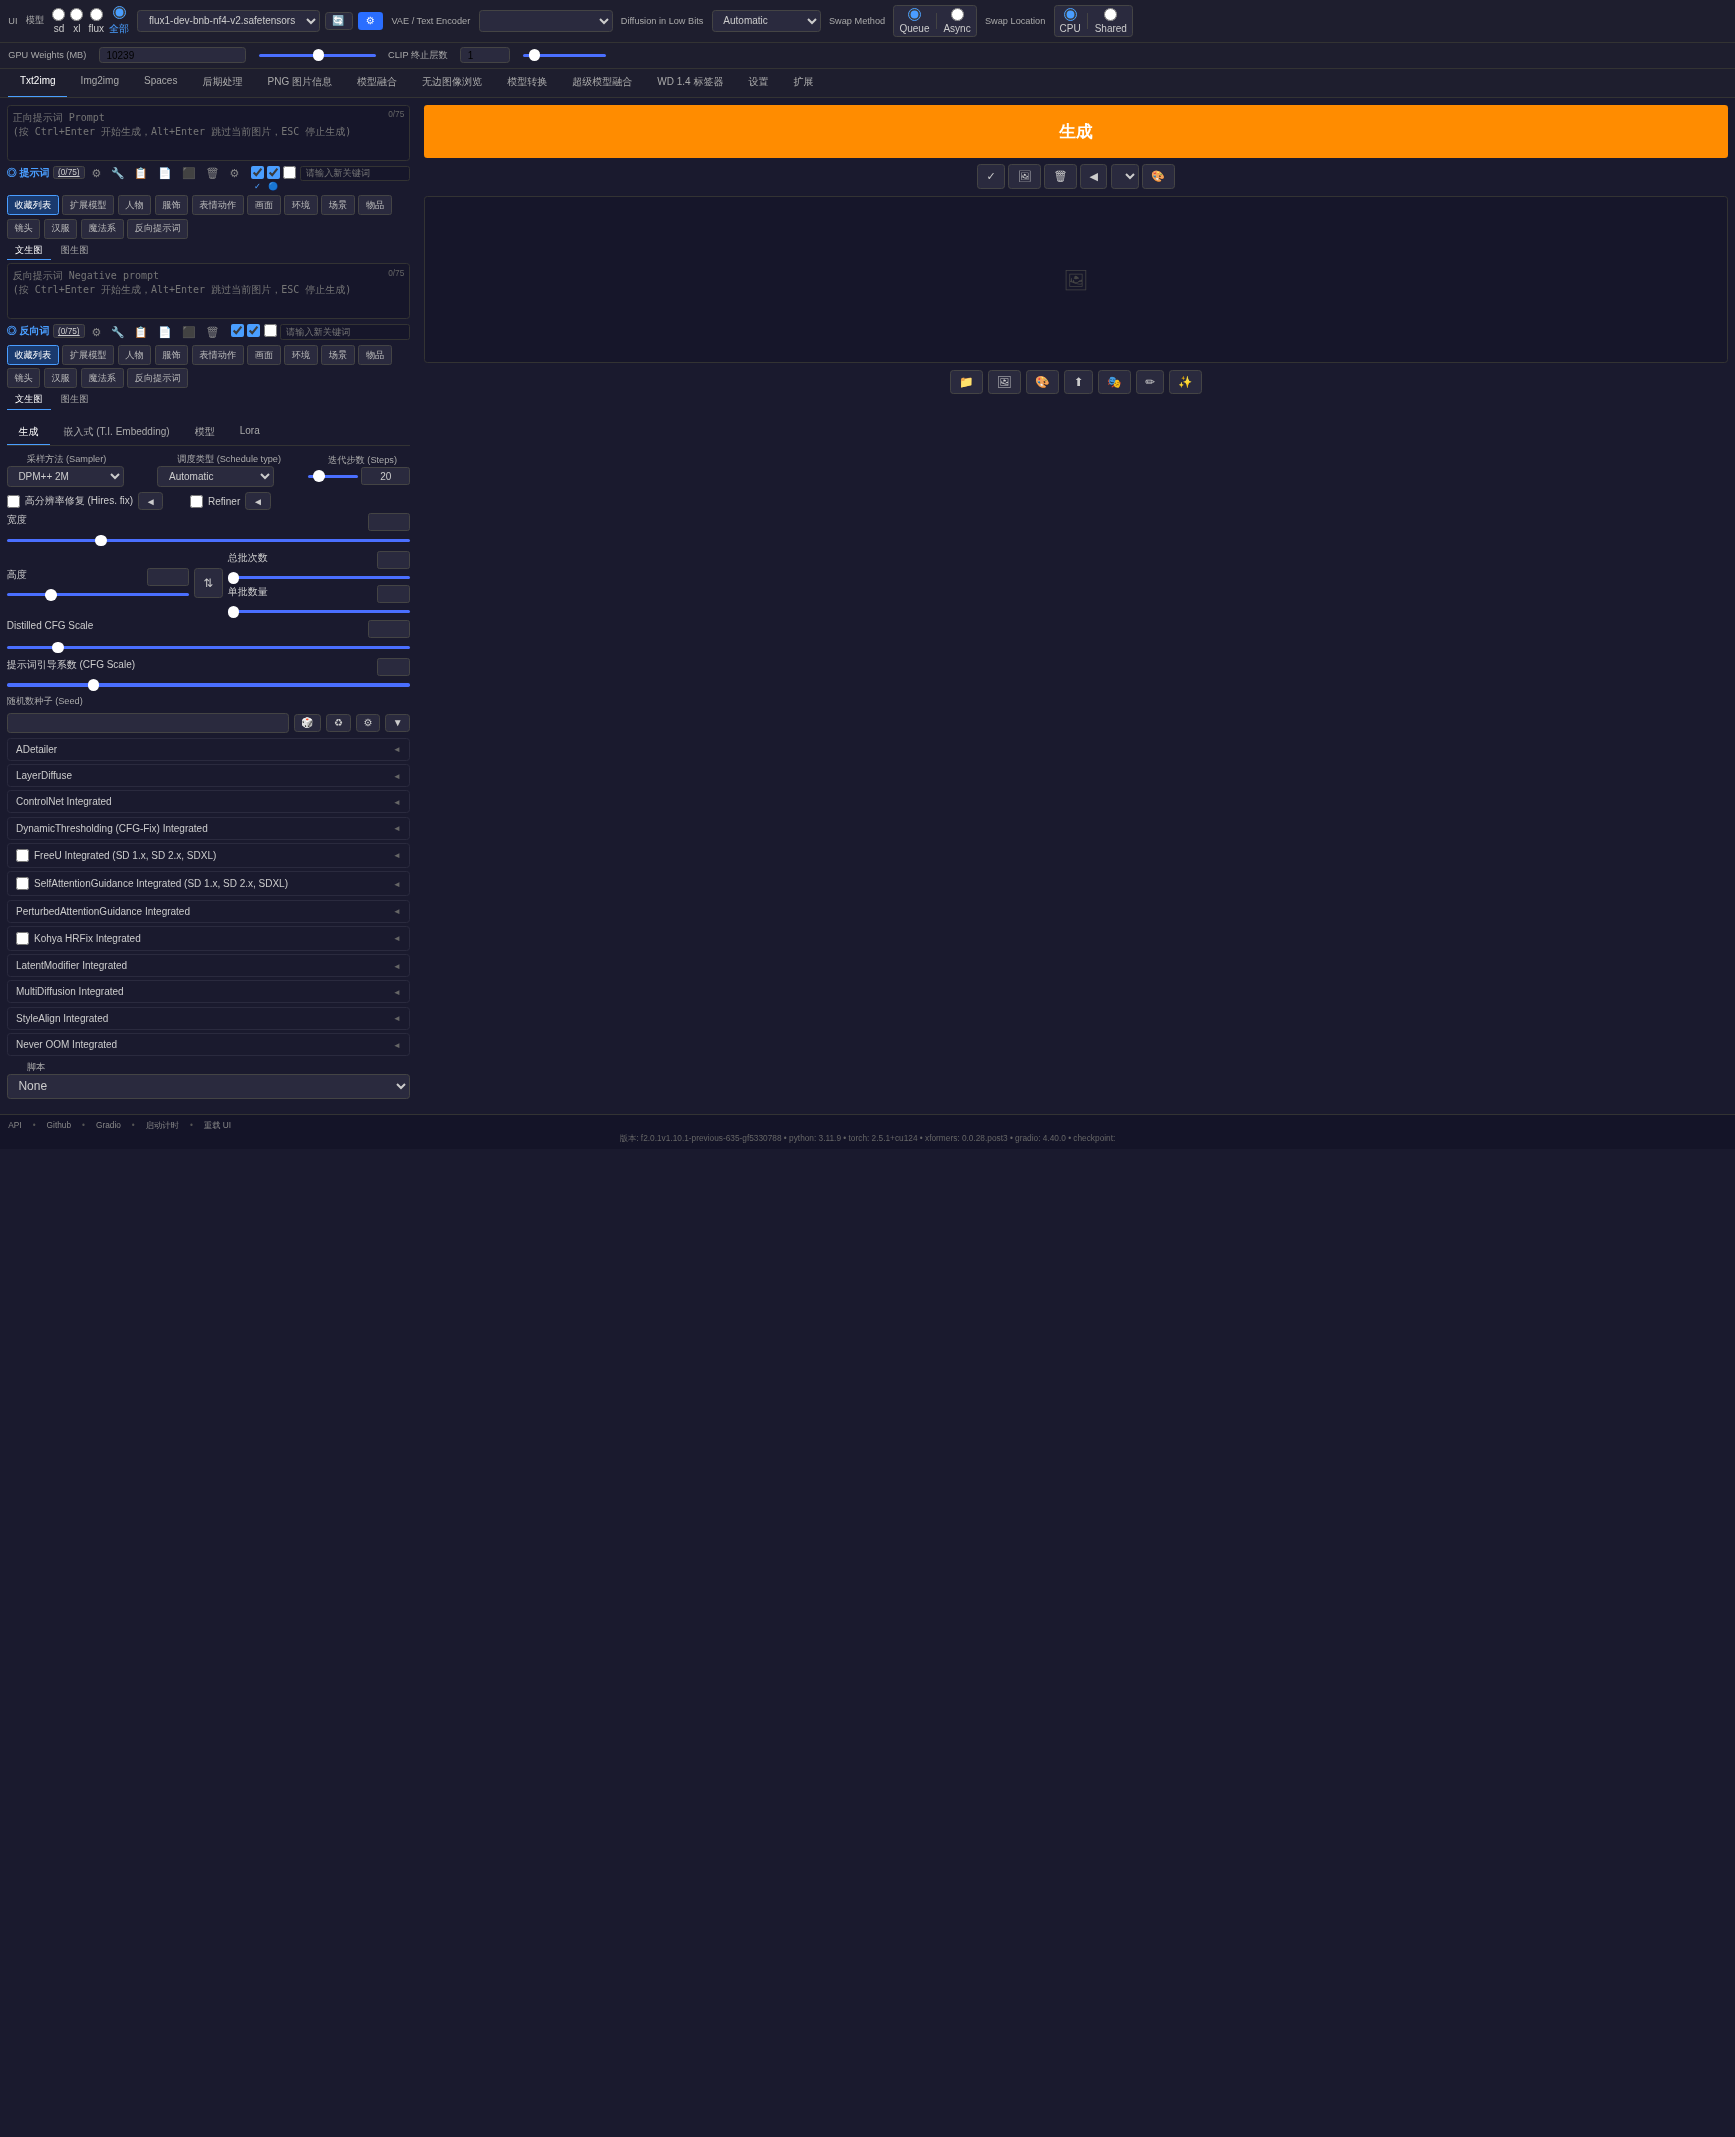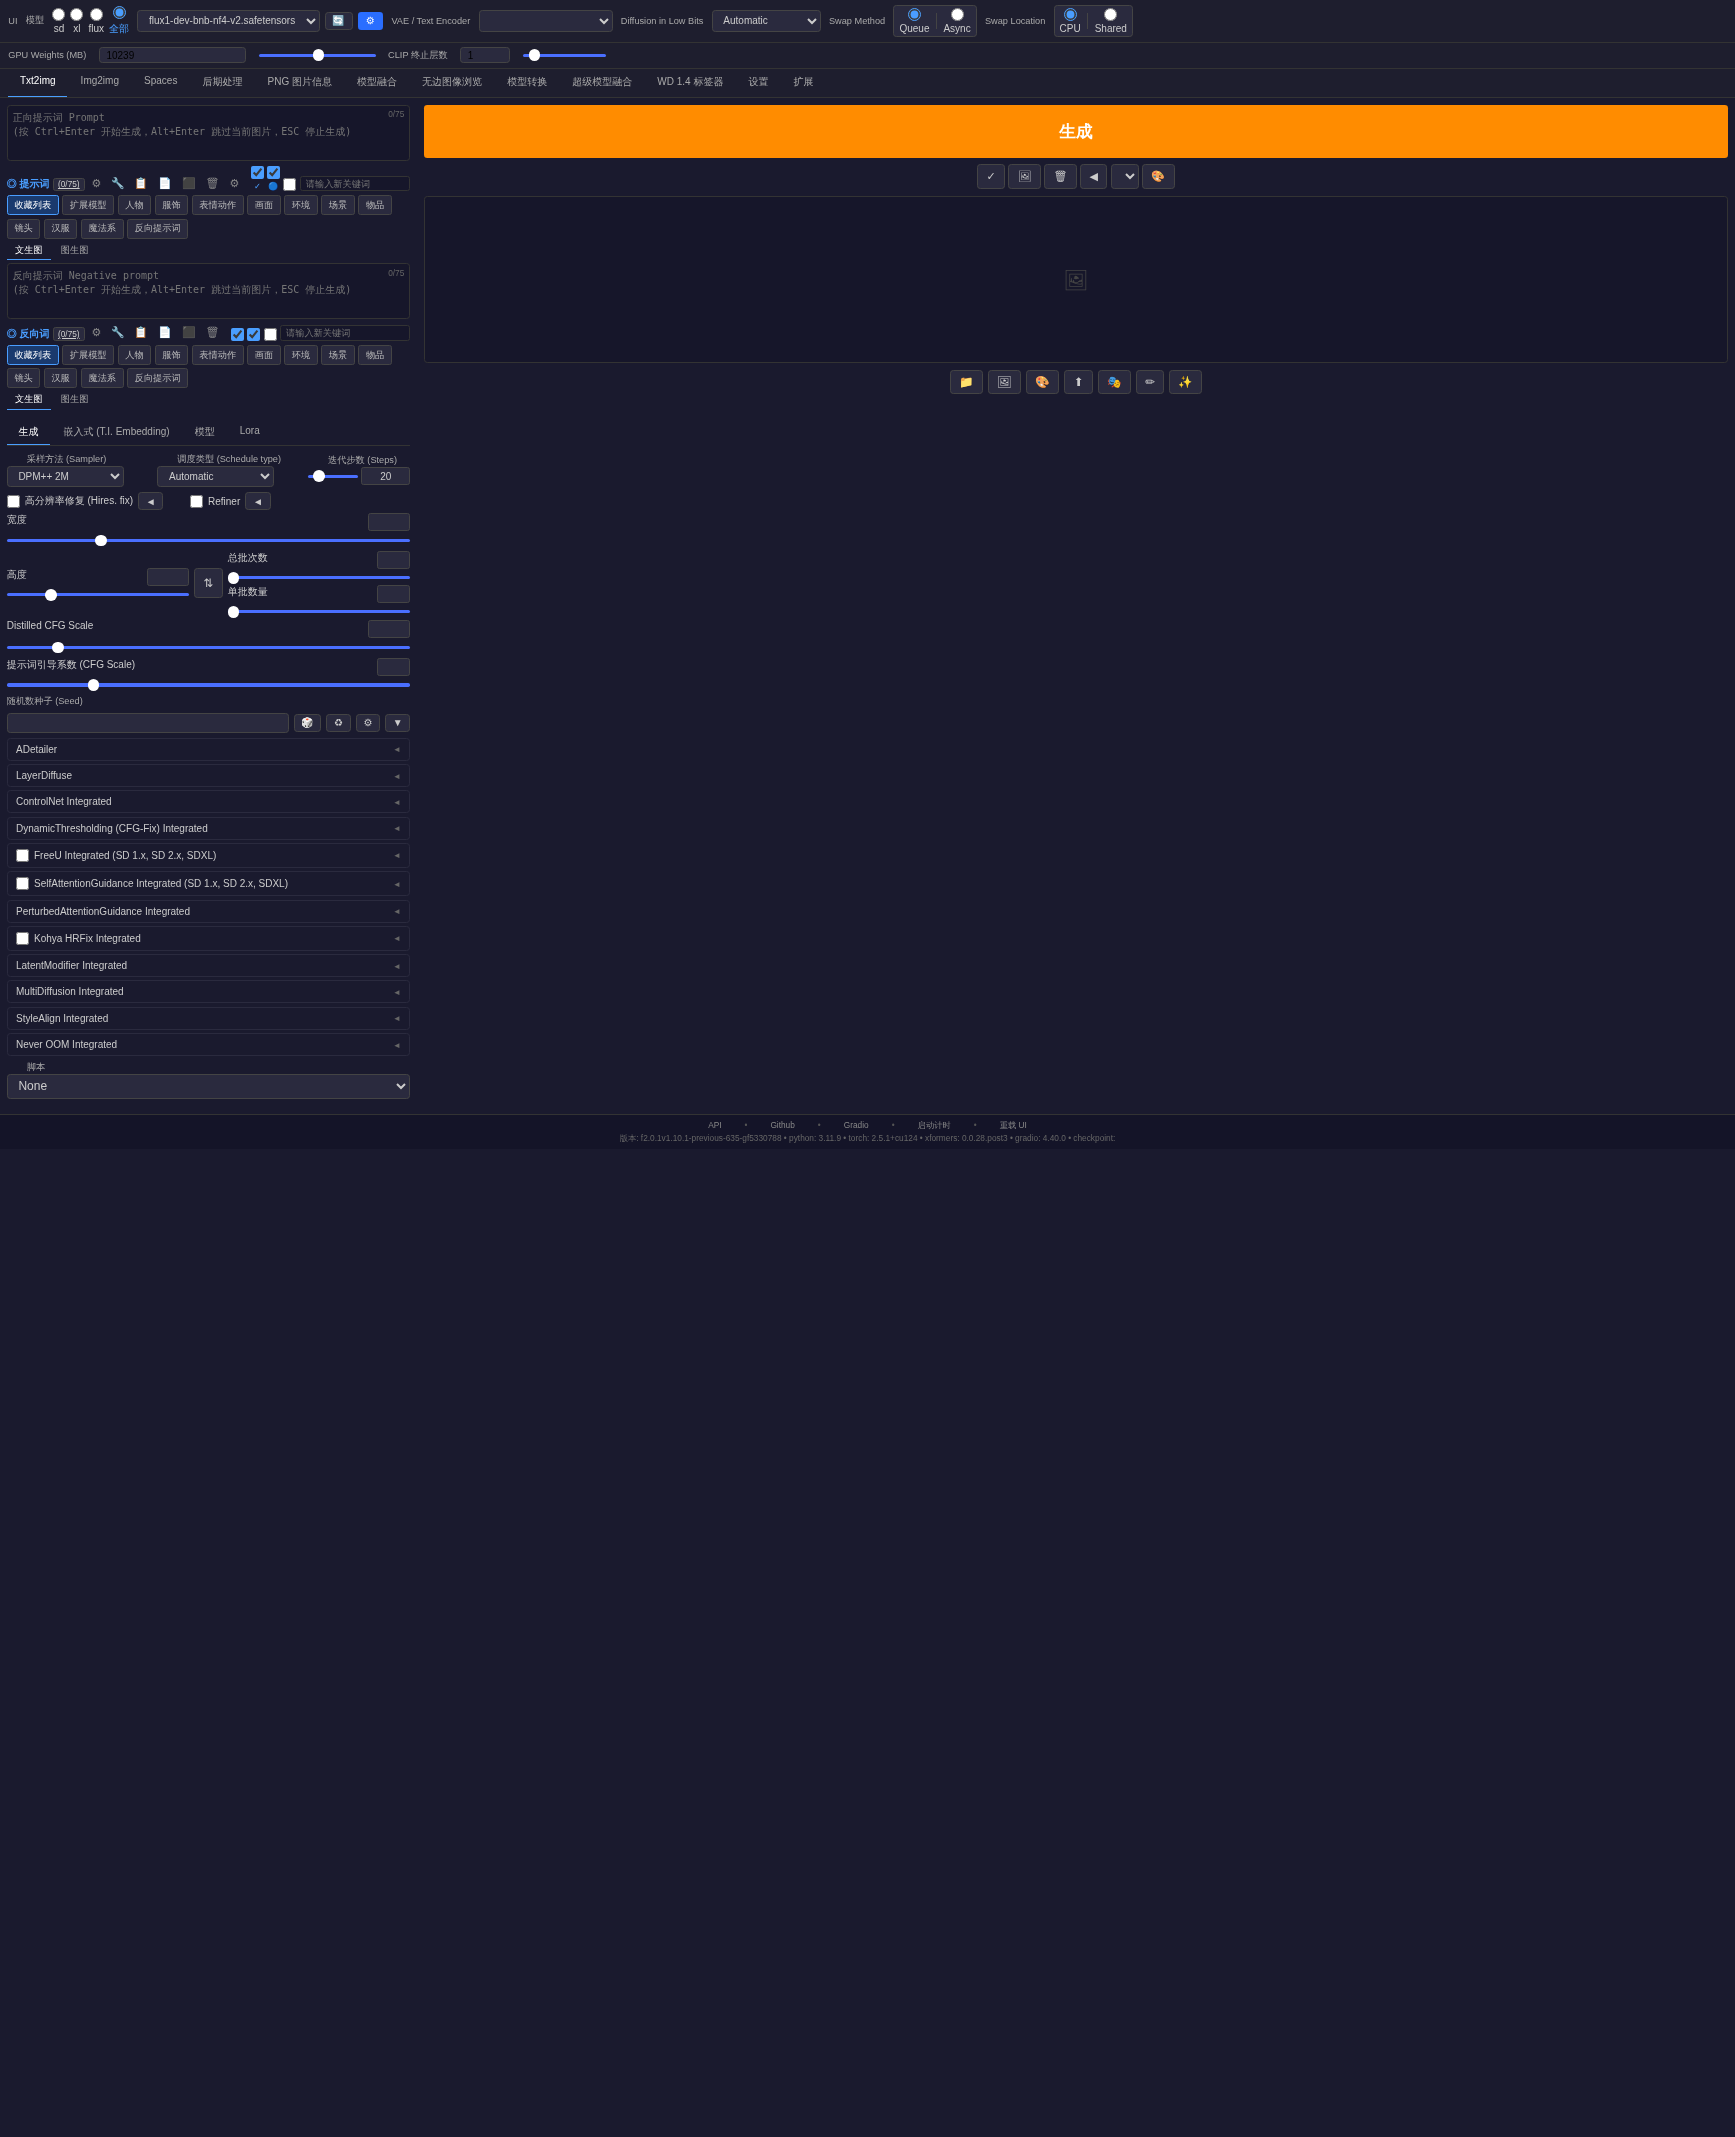--- a/index.html
+++ b/index.html
@@ -372,22 +372,22 @@
       background: #141428;
       border-top: 0.8px solid #333;
       padding: 5px 8.3px;
       text-align: center;
       font-size: 8.3px;
       color: #666;
       margin-top: 8.3px;
     }
     .footer-links {
       display: flex;
-      justify-content: center;
-      gap: 23px;
+      justify-content: flex-start;
+      gap: 11px;
       margin-bottom: 2.5px;
     }
     .footer-link {
       color: #888;
       text-decoration: none;
       cursor: pointer;
     }
     .footer-dot { color: #555; }
     .vae-select { min-width: 134px; }
     .diffusion-select { min-width: 109px; }
@@ -411,21 +411,21 @@
       border: none;
       border-left: 0.8px solid #333;
       color: #666;
       font-size: 9.2px;
       padding: 1.7px 5px;
       outline: none;
       flex: 1;
     }
     .prompt-section-row {
       display: flex;
-      align-items: flex-end;
+      align-items: flex-start;
       gap: 3.3px;
       flex-wrap: wrap;
       margin-bottom: 1.7px;
     }
   </style>
 </head>
 <body>
 
 <div class="top-bar">
   <span class="section-label">UI</span>

